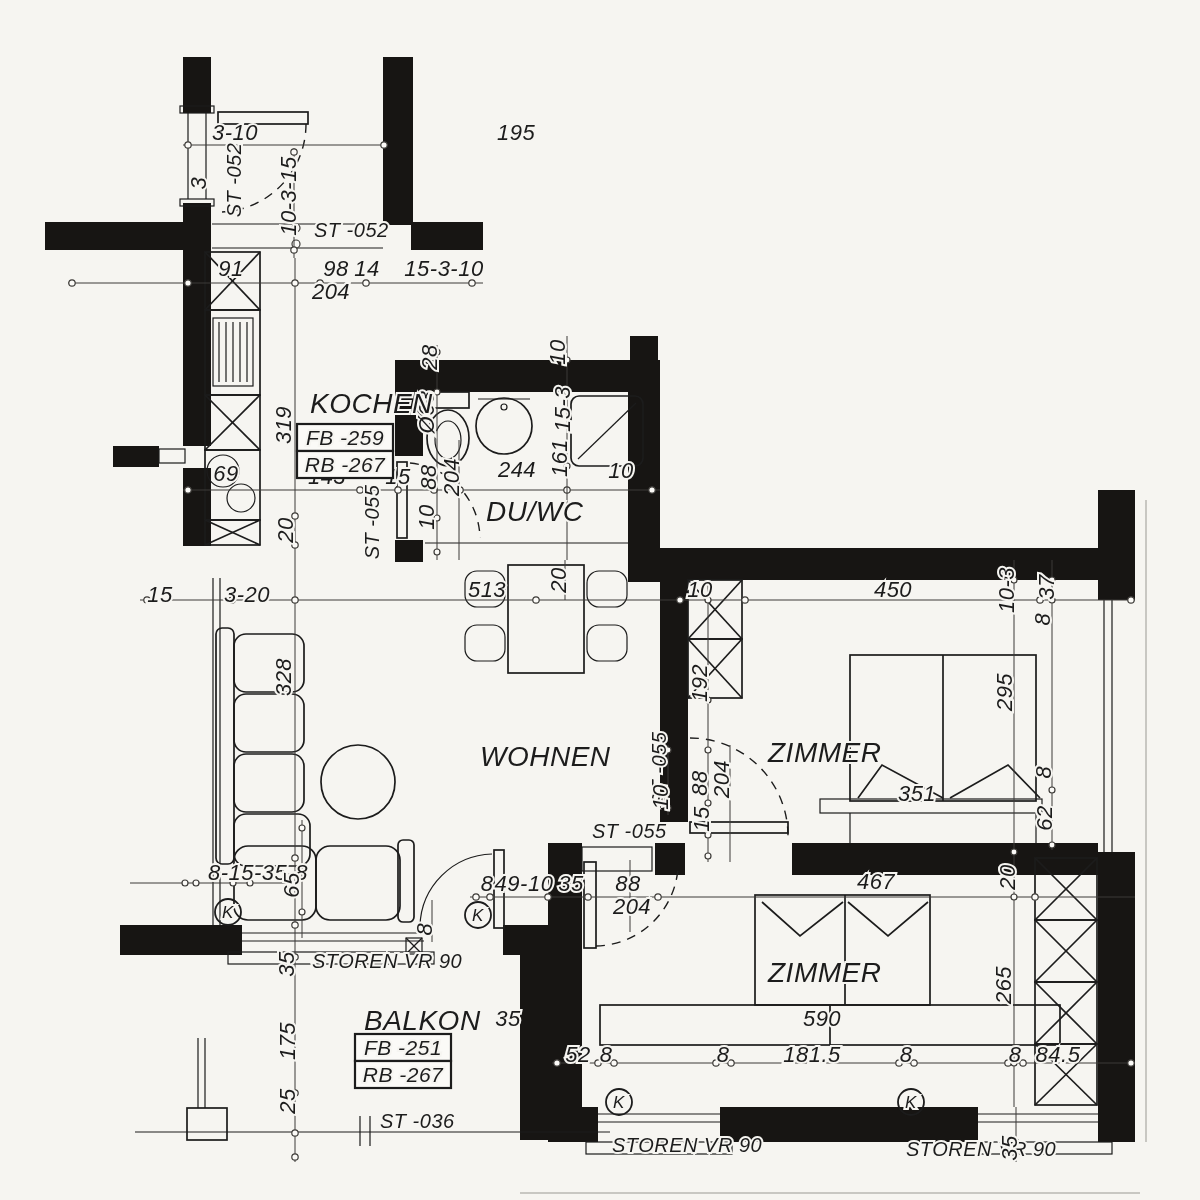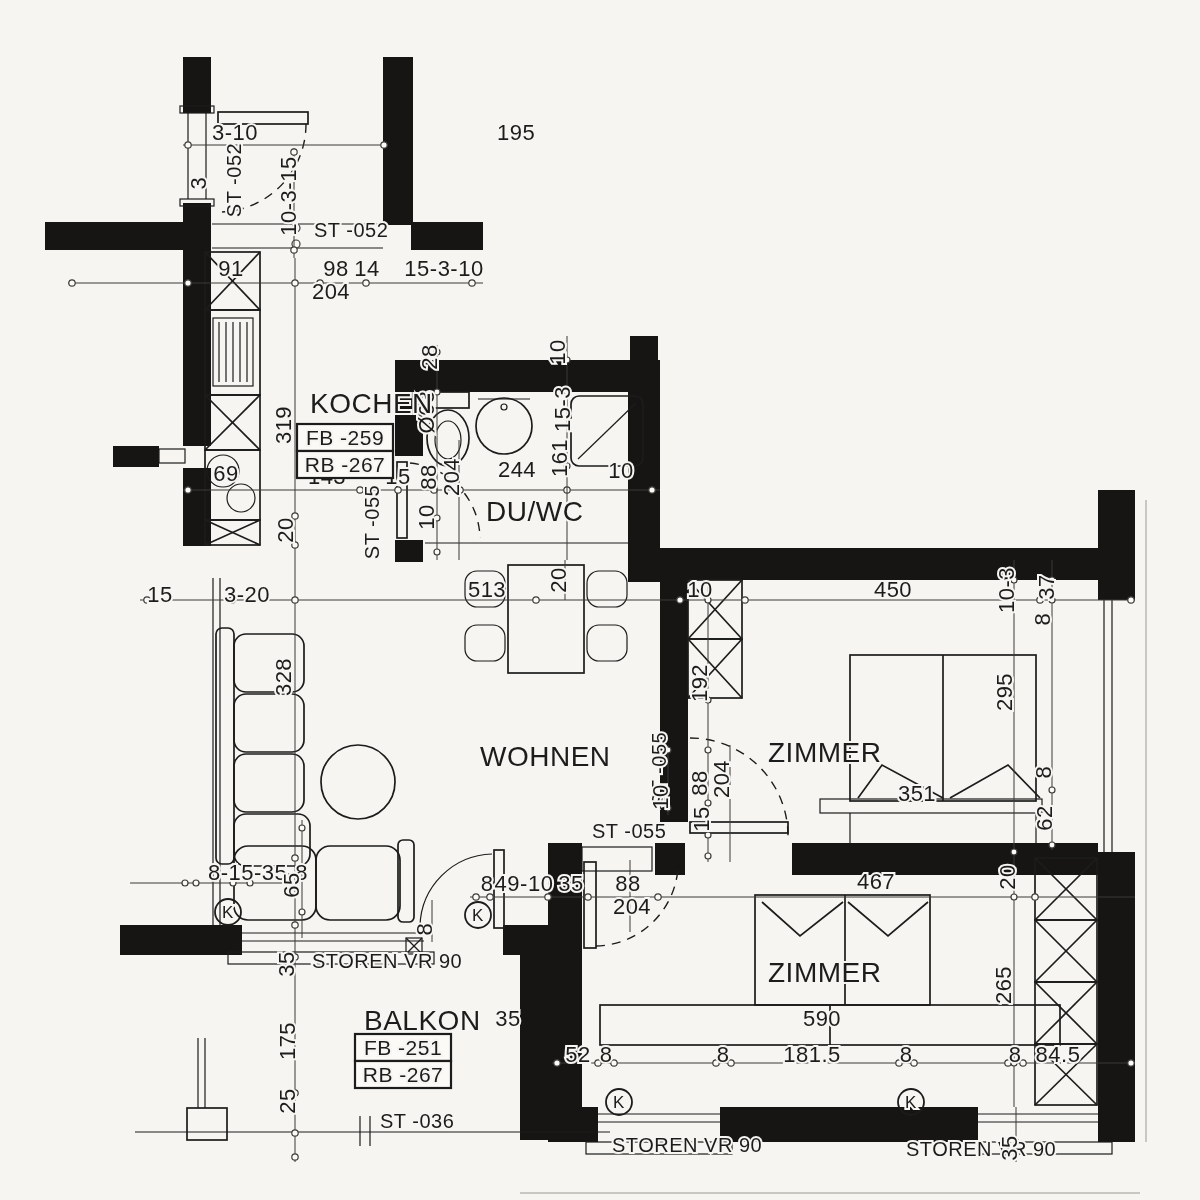--- a/index.html
+++ b/index.html
@@ -2,21 +2,21 @@
 <html style="--paper: #f6f5f1; --ink: #1c1c1c; --wall: #171513; --dim: #3d3b38;"><head>
 <meta charset="utf-8">
 <style>
   :root{
     --paper:#f6f5f1;
     --ink:#1c1c1c;
     --wall:#171513;
     --dim:#3d3b38;
   }
   html,body{margin:0;padding:0;background:#e9e8e4;}
-  .stage{width:1200px;height:1200px;background:var(--paper);position:relative;overflow:hidden;}
+  .stage{width:1200px;height:1200px;background:var(--paper);position:relative;overflow:hidden;font-style:italic;}
   svg{display:block;}
   .wall{fill:var(--wall);stroke:none;}
   .thin{fill:none;stroke:var(--ink);stroke-width:1.7;}
   .thin2{fill:none;stroke:var(--ink);stroke-width:1.2;}
   .dimline{fill:none;stroke:var(--dim);stroke-width:1;}
   .tick{fill:#fbfaf7;stroke:var(--dim);stroke-width:1.2;}
   .dash{fill:none;stroke:var(--ink);stroke-width:1.4;stroke-dasharray:9 7;}
   .faint{stroke:#b9b7b2;stroke-width:1.5;fill:none;}
   #labels-layer text{
     font-family:"Liberation Sans","DejaVu Sans",sans-serif;

